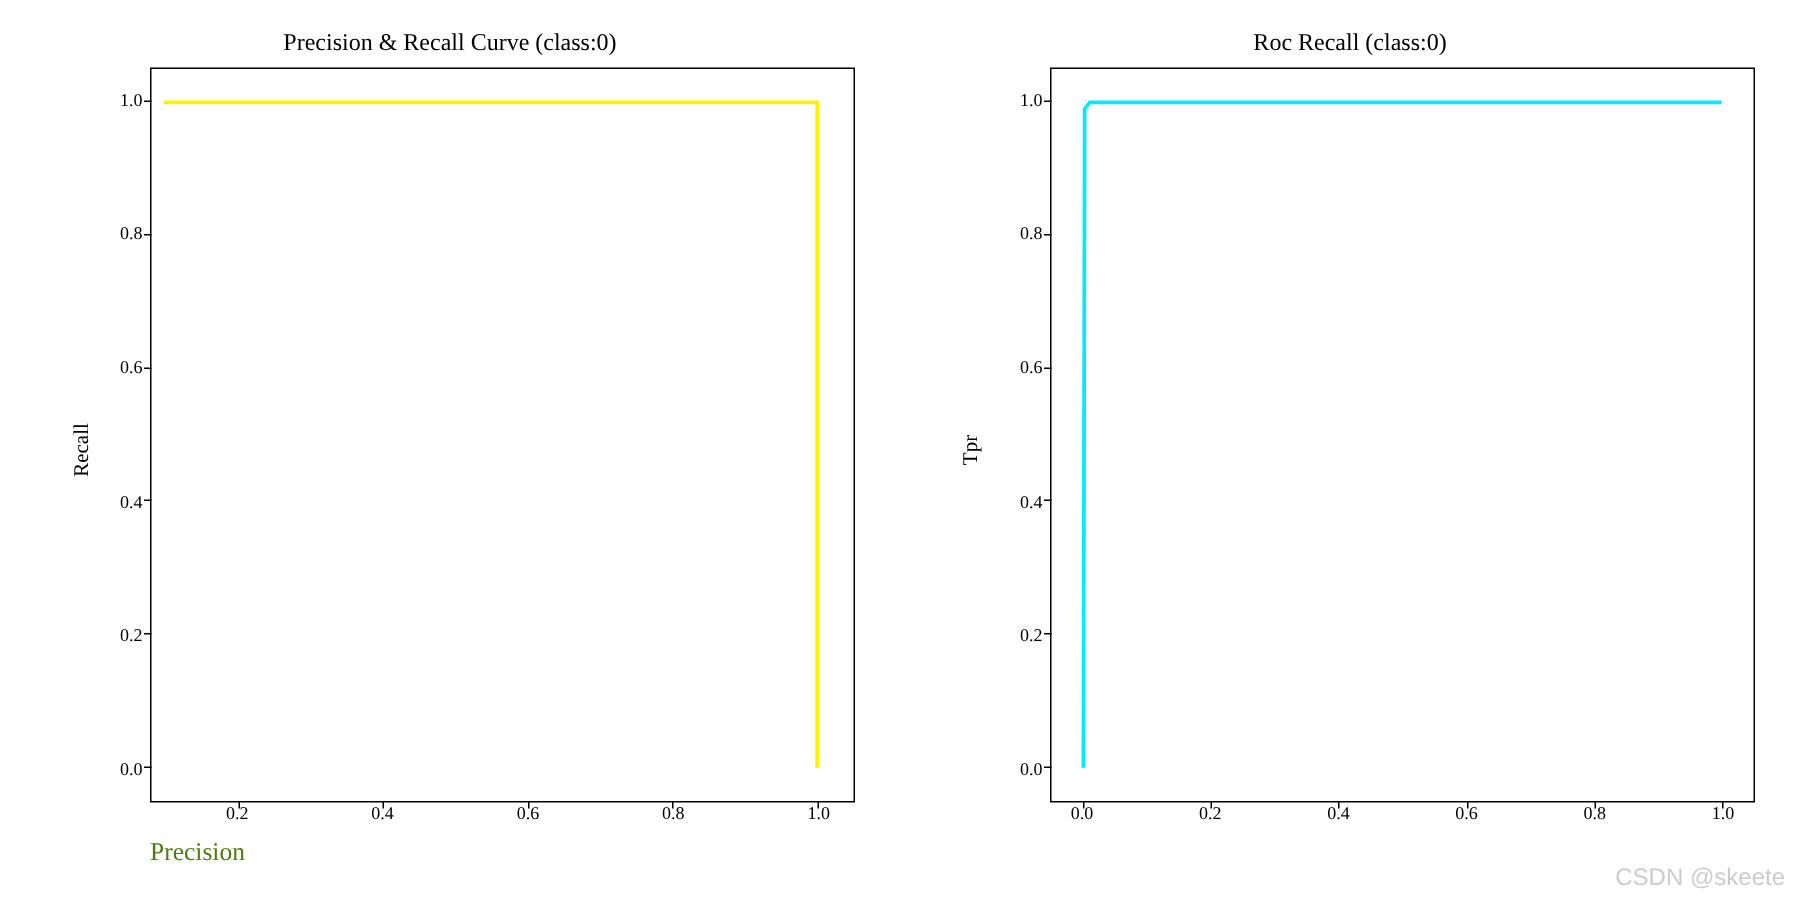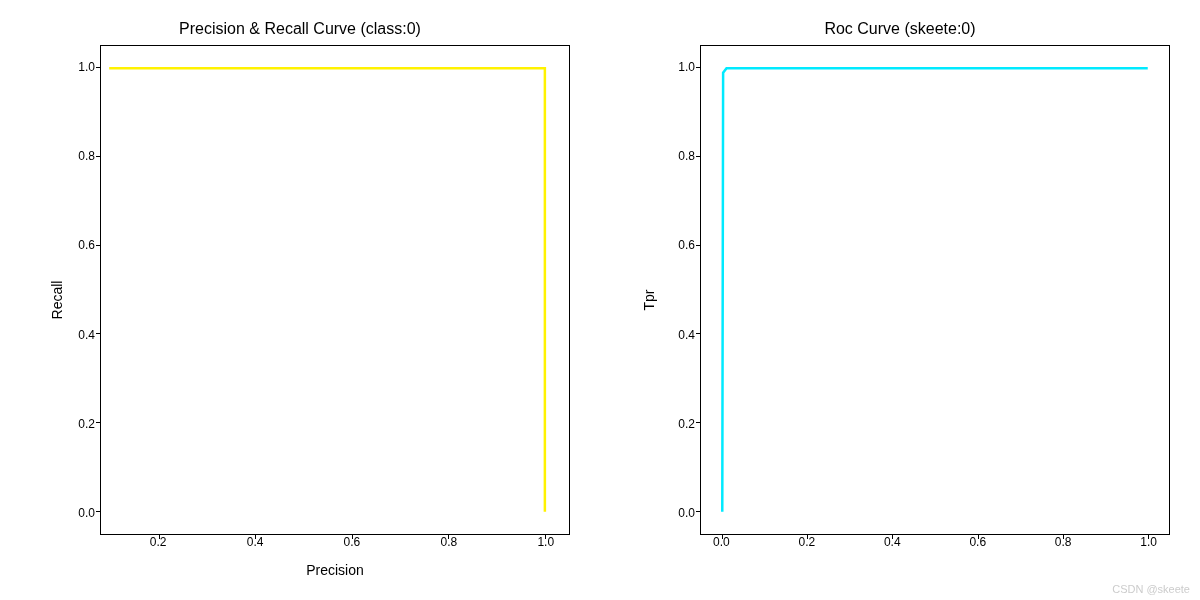--- a/index.html
+++ b/index.html
@@ -8,20 +8,21 @@
       width: 1200px;
       height: 600px;
       background: white;
       font-family: sans-serif;
       position: relative;
     }
     .charts-container {
       display: flex;
       width: 100%;
       height: 100%;
+      font-family: Liberation Serif, serif;
     }
     .chart-panel {
       flex: 1;
       position: relative;
     }
     .chart-title {
       position: absolute;
       top: 20px;
       left: 0;
       right: 0;
@@ -48,23 +49,23 @@
       top: 50%;
       transform: translateY(-50%) rotate(-90deg);
       font-size: 14px;
       color: #000;
     }
     .x-label {
       position: absolute;
       bottom: 22px;
       left: 100px;
       right: 30px;
-      text-align: center;
-      font-size: 14px;
-      color: #000000;
+      text-align: left;
+      font-size: 17px;
+      color: #4d7c0f;
     }
     .x-ticks {
       position: absolute;
       bottom: 45px;
       left: 100px;
       right: 30px;
       height: 20px;
     }
     .x-tick {
       position: absolute;
@@ -99,21 +100,21 @@
       position: absolute;
       height: 1px;
       width: 5px;
       background: #000;
       left: -5px;
     }
     .watermark {
       position: absolute;
       bottom: 5px;
       right: 10px;
-      font-size: 11px;
+      font-size: 16px;
       color: #ccc;
     }
   </style>
 </head>
 <body>
 
 <div class="charts-container">
 
   <div class="chart-panel">
     <div class="chart-title">Precision &amp; Recall Curve (class:0)</div>
@@ -146,21 +147,21 @@
     <div class="x-ticks">
         <div class="x-tick" style="left: 12.3711%;">0.2</div>
         <div class="x-tick" style="left: 32.9897%;">0.4</div>
         <div class="x-tick" style="left: 53.6082%;">0.6</div>
         <div class="x-tick" style="left: 74.2268%;">0.8</div>
         <div class="x-tick" style="left: 94.8454%;">1.0</div>
       </div>
   </div>
 
   <div class="chart-panel">
-    <div class="chart-title">Roc Curve (skeete:0)</div>
+    <div class="chart-title">Roc Recall (class:0)</div>
     <div class="y-label">Tpr</div>
     <div class="plot-area">
       <svg viewBox="0 0 100 100" preserveAspectRatio="none">
           <path d="M4.545 95.455 L4.727 5.455 L5.455 4.545 L95.455 4.545" stroke="#00eaff" stroke-width="0.8" fill="none" vector-effect="non-scaling-stroke" style="stroke-width: 2.5px;"></path>
         </svg>
     <div class="tick-mark-x" style="left: 4.54545%;"></div>
         <div class="tick-mark-x" style="left: 22.7273%;"></div>
         <div class="tick-mark-x" style="left: 40.9091%;"></div>
         <div class="tick-mark-x" style="left: 59.0909%;"></div>
         <div class="tick-mark-x" style="left: 77.2727%;"></div>

